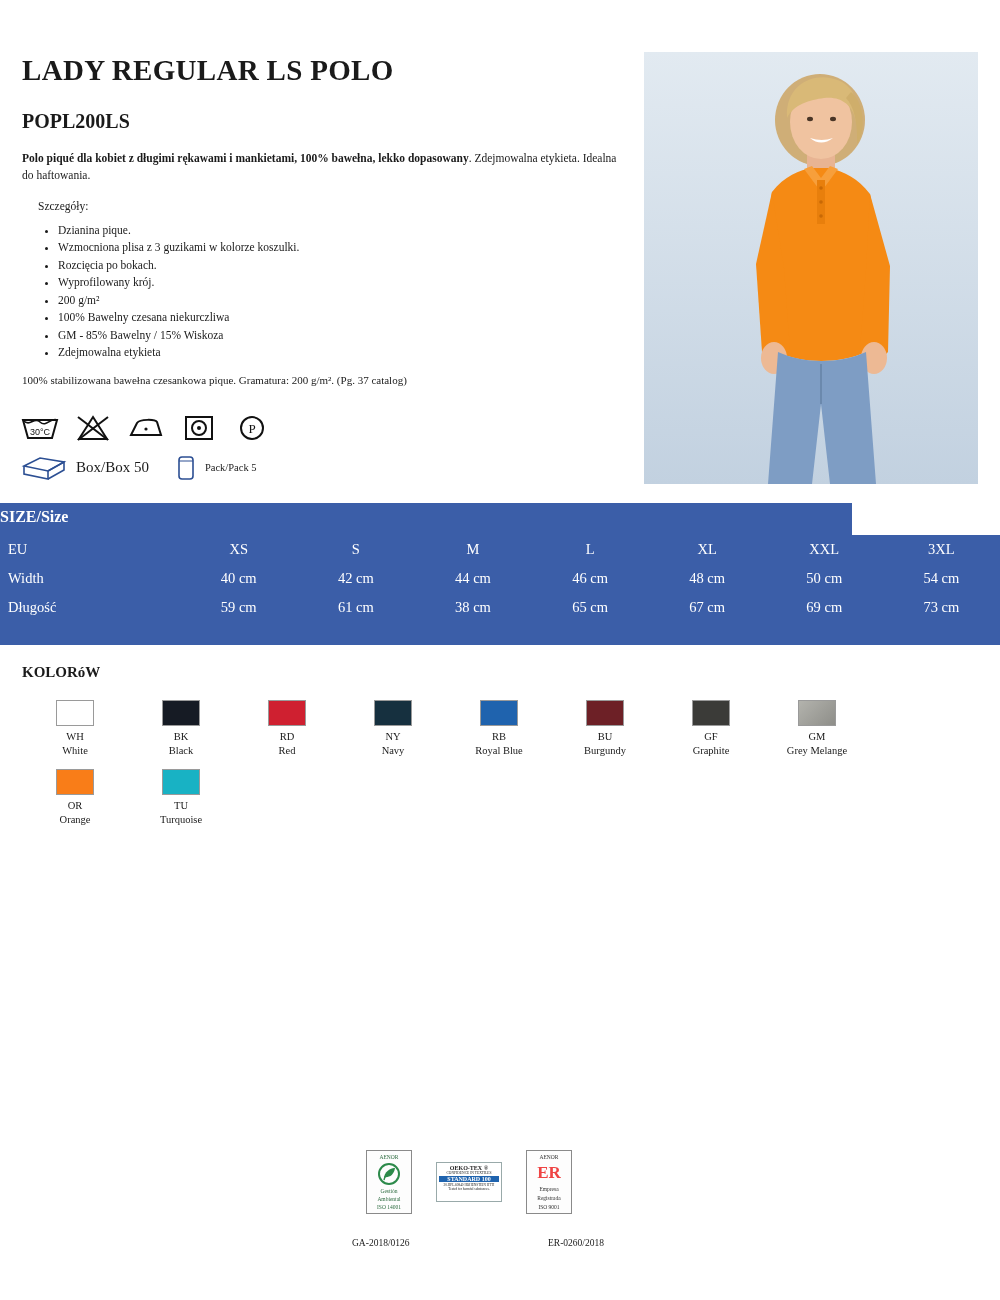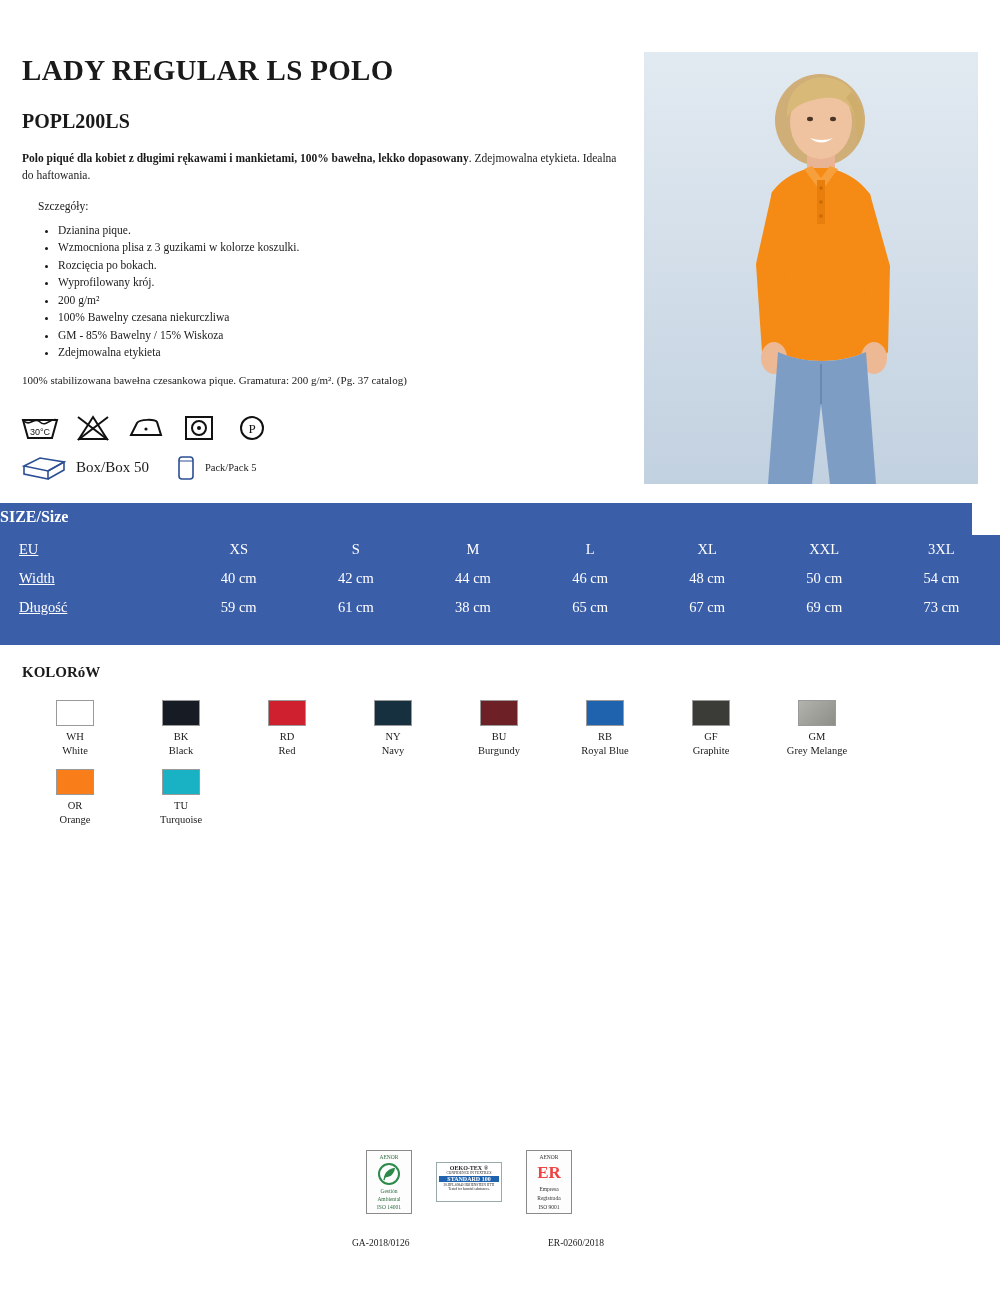--- a/index.html
+++ b/index.html
@@ -57,33 +57,33 @@
 
   
   .model {
     position:absolute; left:644px; top:52px; width:334px; height:432px;
     background:linear-gradient(160deg,#dfe8ef 0%, #cfdbe6 55%, #c3d2e0 100%);
     overflow:hidden;
   }
 
   
   .size-band {
-    position:absolute; left:0; top:503px; width:972px; height:32px;
+    position:absolute; left:0; top:503px; width:852px; height:32px;
     background:#3b5ea8;
   }
   .size-band .lbl {
     position:absolute; left:0px; top:5px; color:#fff; font-size:16px; font-weight:bold;
   }
   .size-table {
     position:absolute; left:0; top:535px; width:1000px; height:110px;
     background:#3b5ea8; color:#ffffff;
   }
   .size-table table { width:100%; border-collapse:collapse; }
   .size-table td { font-size:14.5px; padding:6px 0; }
-  .size-table td.first { padding-left:19px; text-align:left; width:180px;text-decoration:underline; }
+  .size-table td.first { padding-left:8px; text-align:left; width:180px; }
   .size-table td.cell { text-align:center; width:117px; }
 
   
   .colors-title {
     position:absolute; left:22px; top:664px;
     font-size:15px; font-weight:bold;
   }
   .swatches {
     position:absolute; left:22px; top:700px; width:950px;
     display:flex; flex-wrap:wrap;
@@ -285,28 +285,28 @@
       <div class="chip" style="background:#cf2030"></div>
       <div class="code">RD</div>
       <div class="name">Red</div>
     </div>
     <div class="swatch">
       <div class="chip" style="background:#16303f"></div>
       <div class="code">NY</div>
       <div class="name">Navy</div>
     </div>
     <div class="swatch">
+      <div class="chip" style="background:#1f63ae"></div>
+      <div class="code">RB</div>
+      <div class="name">Royal Blue</div>
+    </div>
+    <div class="swatch">
       <div class="chip" style="background:#6d2026"></div>
       <div class="code">BU</div>
       <div class="name">Burgundy</div>
-    </div>
-    <div class="swatch">
-      <div class="chip" style="background:#1f63ae"></div>
-      <div class="code">RB</div>
-      <div class="name">Royal Blue</div>
     </div>
     <div class="swatch">
       <div class="chip" style="background:#3b3b38"></div>
       <div class="code">GF</div>
       <div class="name">Graphite</div>
     </div>
     <div class="swatch">
       <div class="chip" style="background:linear-gradient(135deg,#b3b3ad,#8e8e89)"></div>
       <div class="code">GM</div>
       <div class="name">Grey Melange</div>

